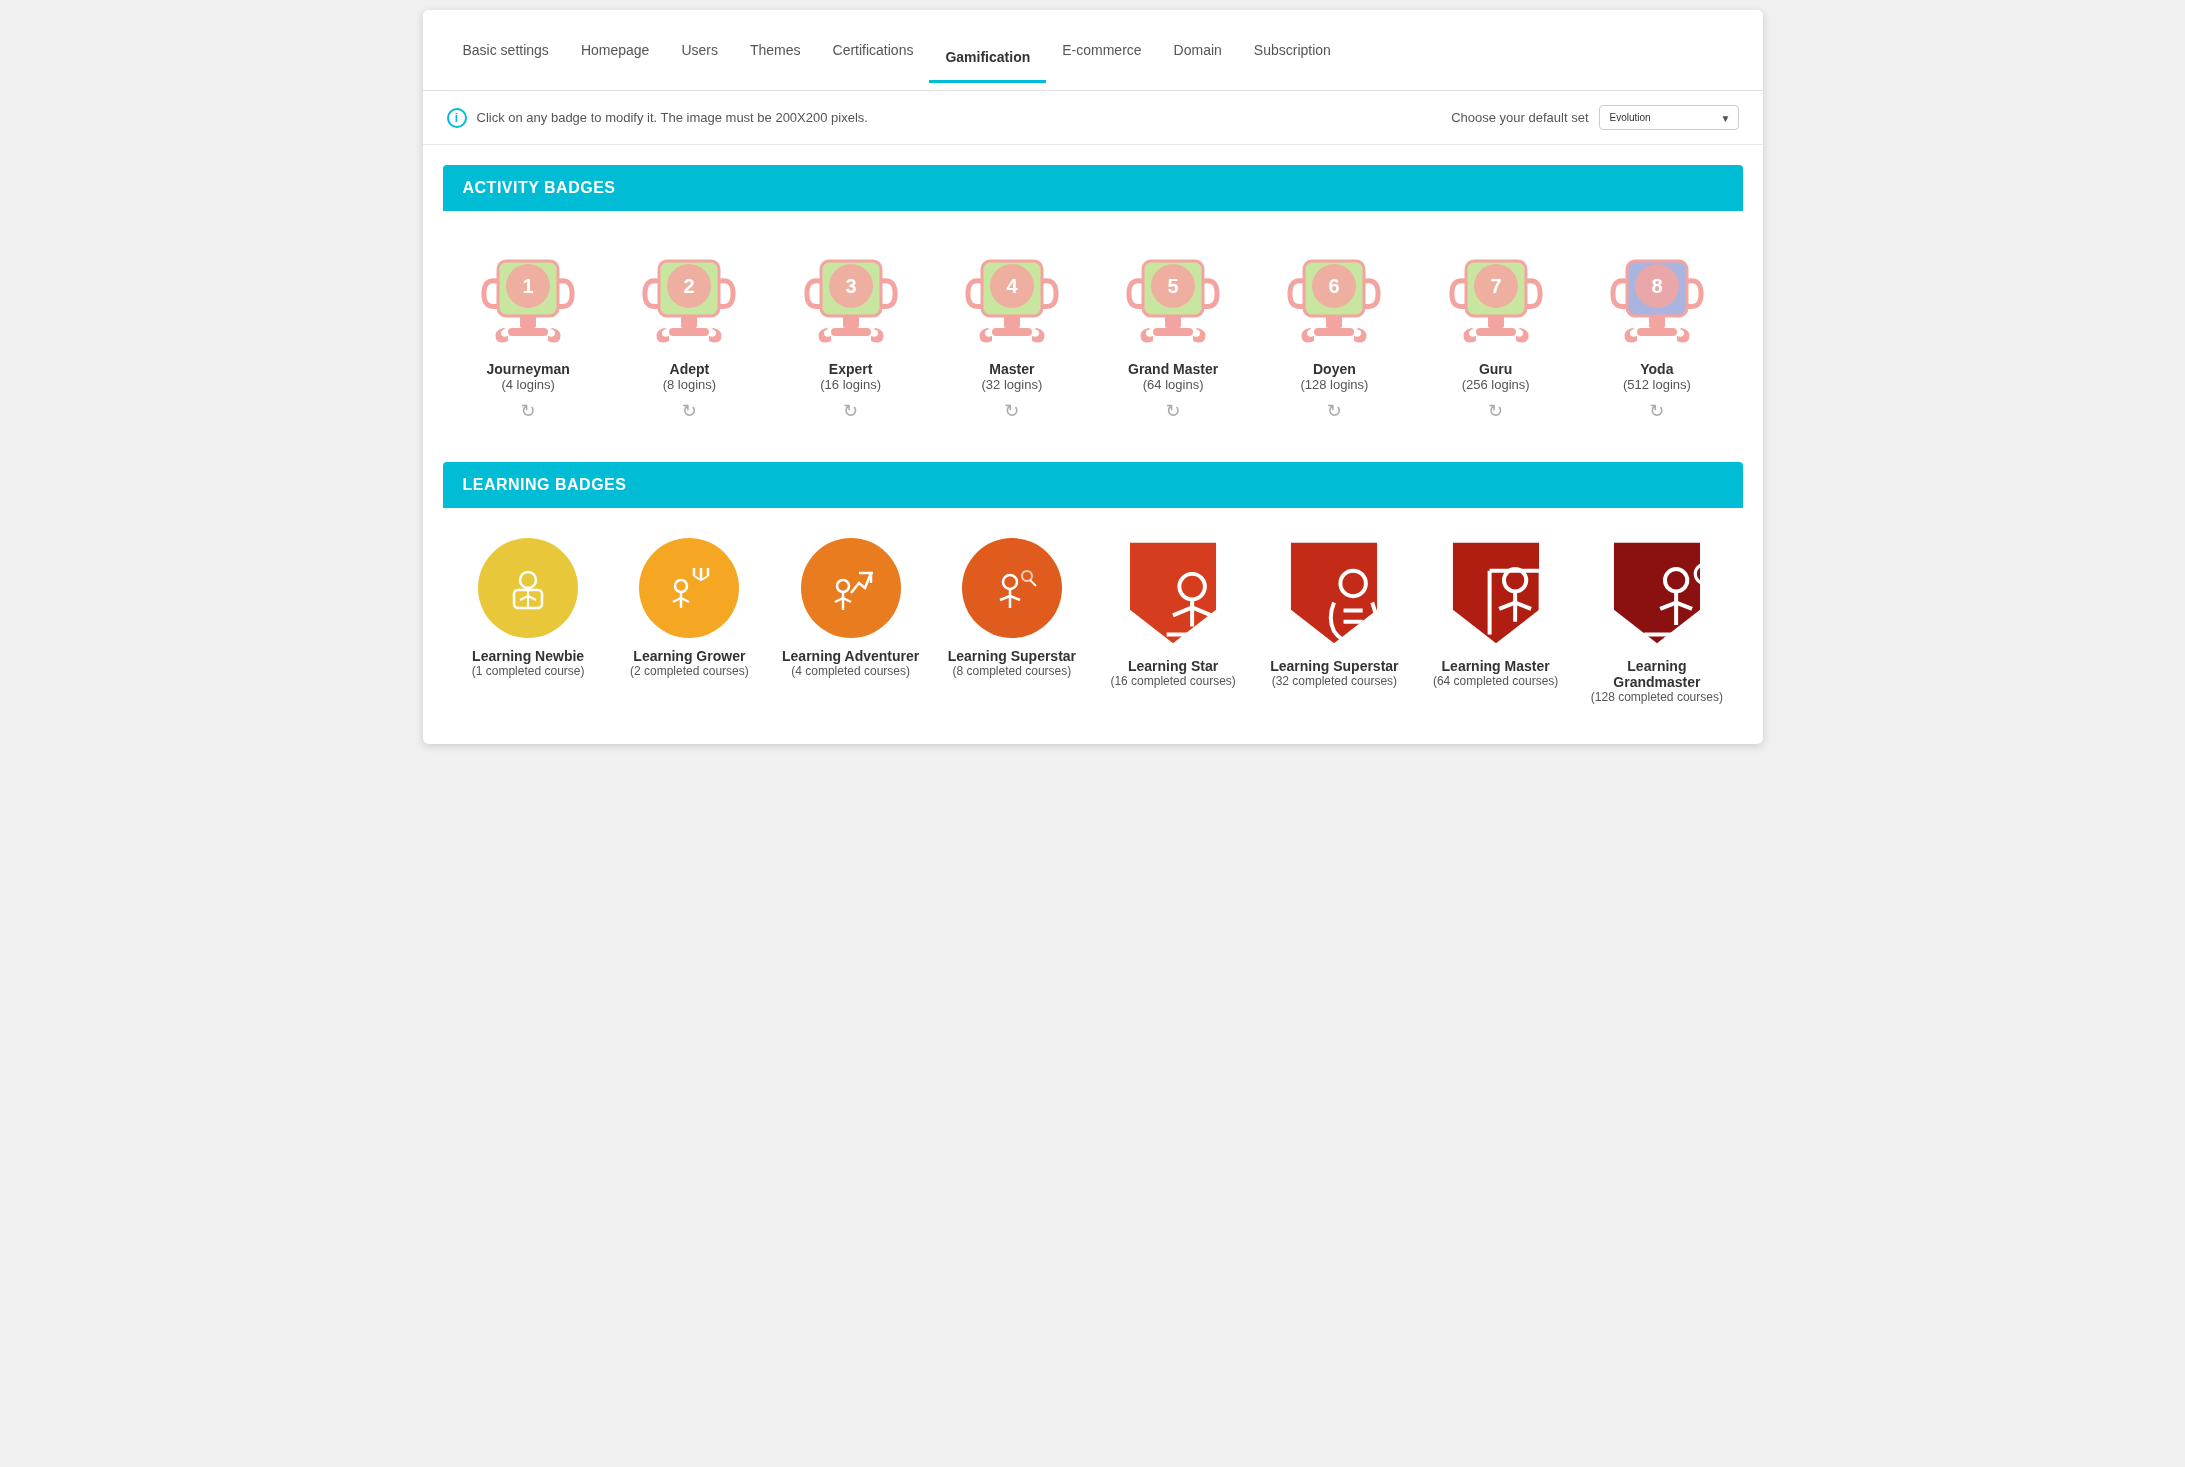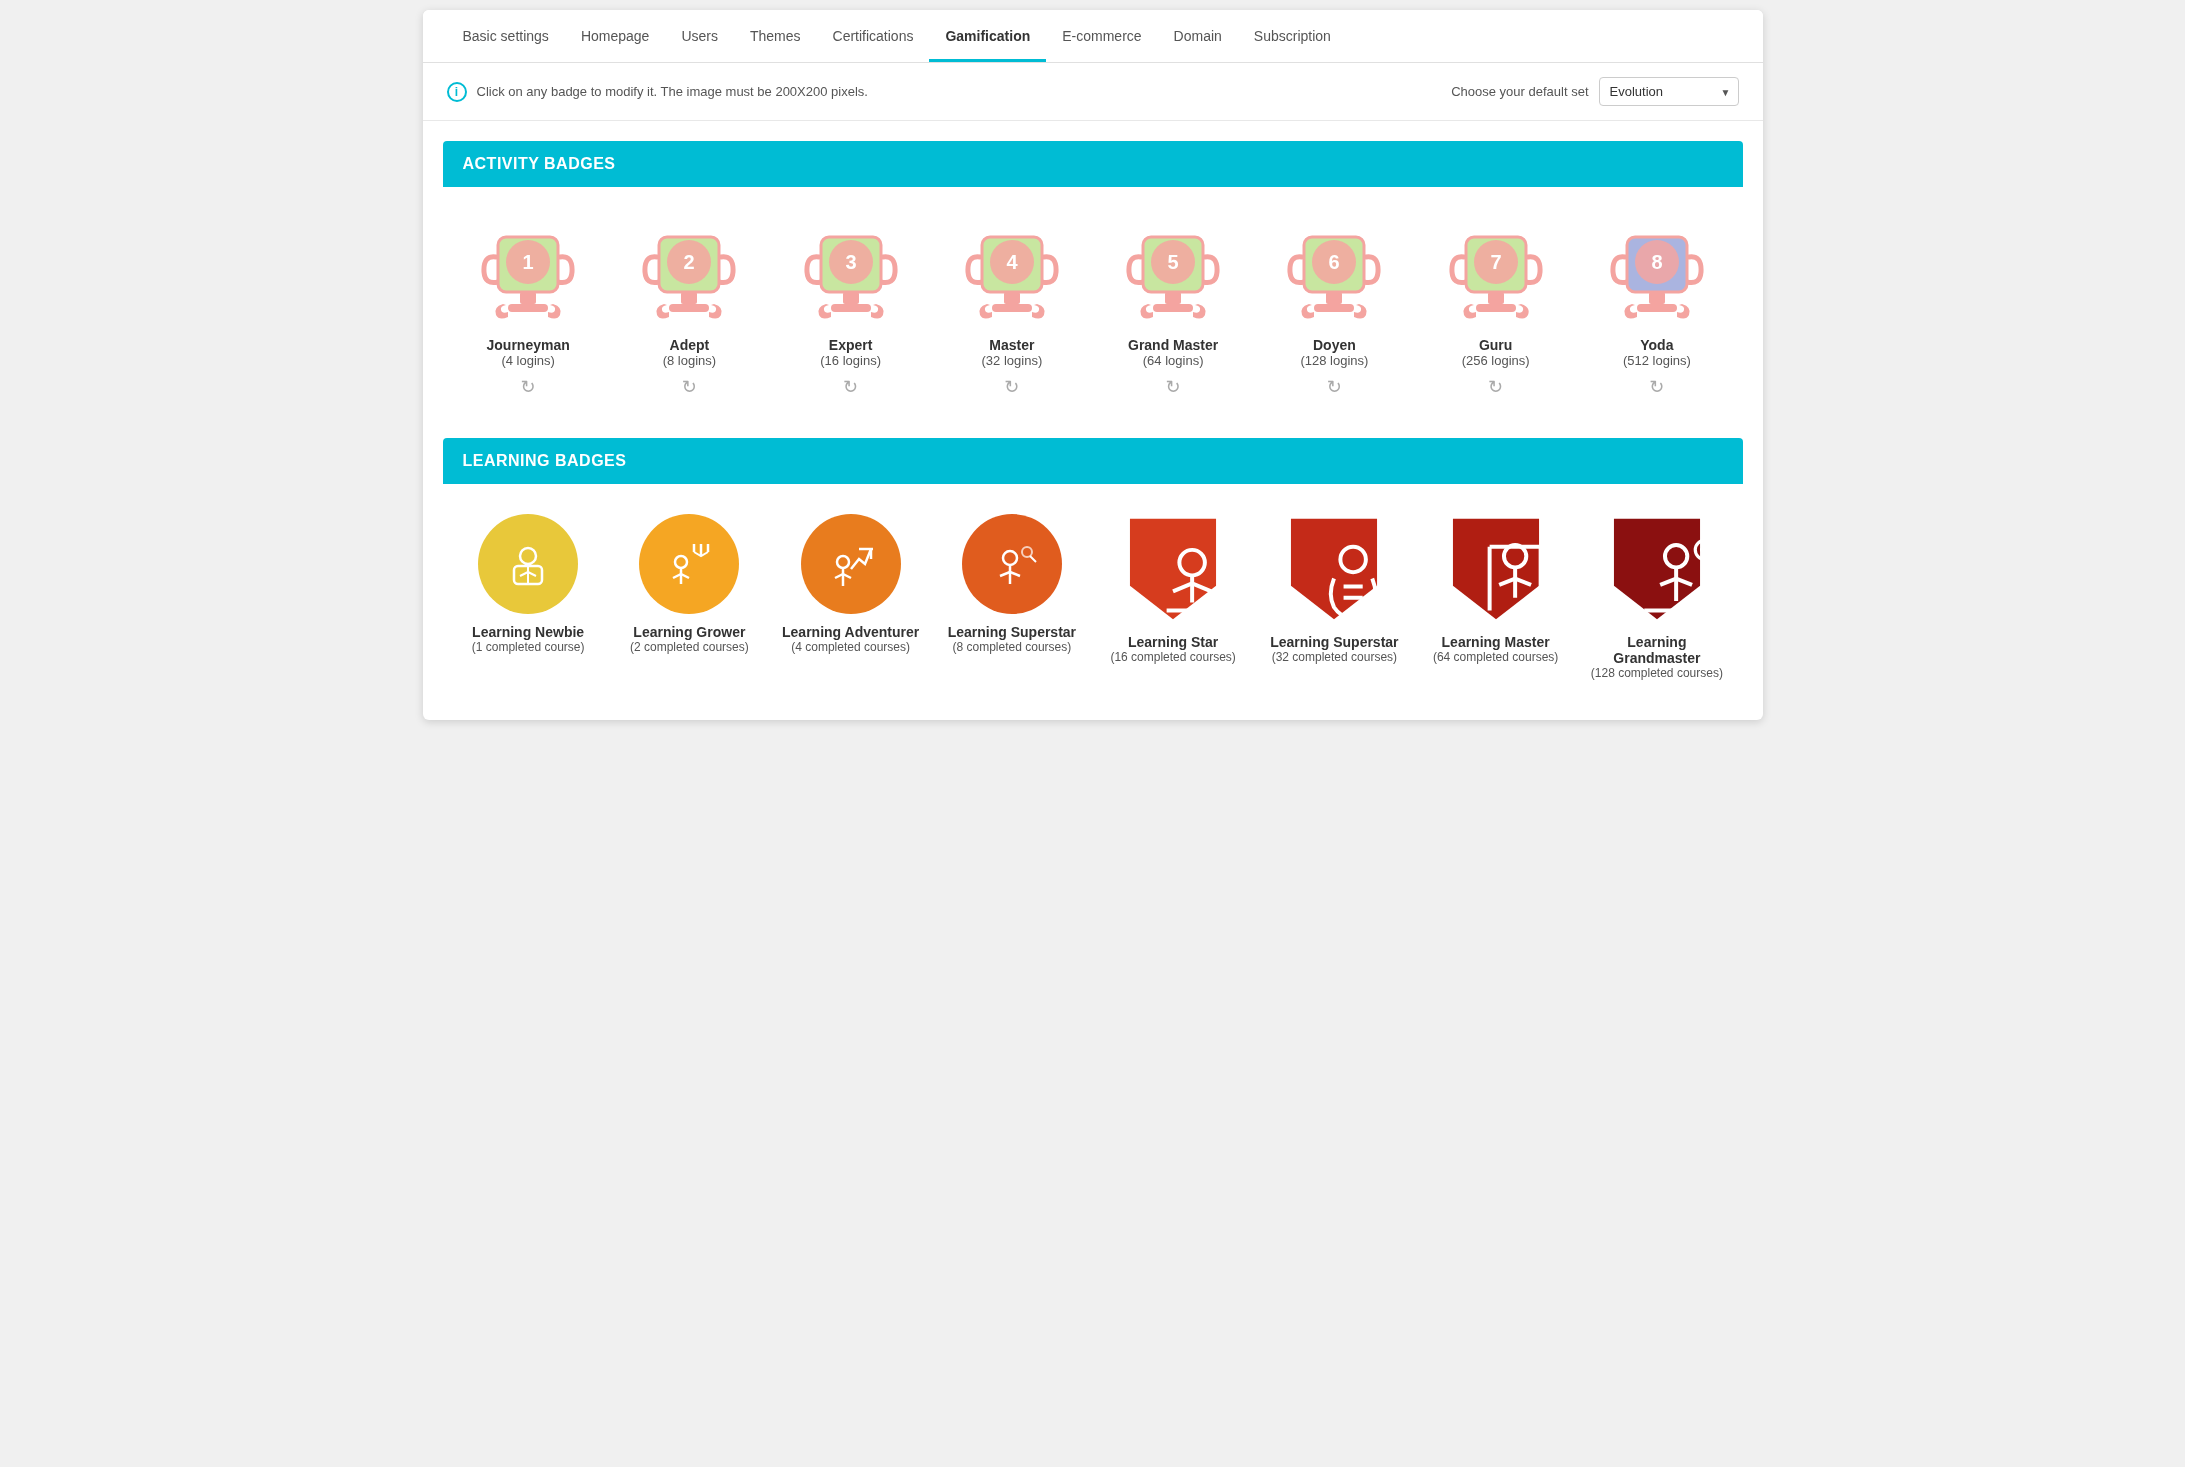--- a/index.html
+++ b/index.html
@@ -8,30 +8,30 @@
     .container { max-width: 1340px; margin: 10px auto; background: #fff; border-radius: 6px; overflow: hidden; box-shadow: 0 2px 8px rgba(0,0,0,0.15); }
 
     
     .header { background: #00bcd4; padding: 16px 24px; }
     .header-title { color: #fff; font-size: 22px; }
     .header-title span { font-weight: 400; }
     .header-title strong { font-weight: 700; }
 
     
     .nav { display: flex; align-items: center; padding: 0 24px; border-bottom: 1px solid #e0e0e0; background: #fff; }
-    .nav-item { padding: 18px 16px; cursor: pointer; color: #555; font-size: 14px; text-decoration: none; white-space: nowrap; }
+    .nav-item { padding: 32px 16px; cursor: pointer; color: #555; font-size: 14px; text-decoration: none; white-space: nowrap; }
     .nav-item.active { color: #333; font-weight: 700; border-bottom: 3px solid #00bcd4; padding-bottom: 15px; }
 
     
     .info-bar { display: flex; align-items: center; justify-content: space-between; padding: 14px 24px; background: #fff; border-bottom: 1px solid #e8e8e8; }
     .info-left { display: flex; align-items: center; gap: 10px; color: #555; font-size: 13px; }
     .info-icon { width: 20px; height: 20px; border: 2px solid #00bcd4; border-radius: 50%; display: flex; align-items: center; justify-content: center; color: #00bcd4; font-weight: 700; font-size: 12px; flex-shrink: 0; }
     .info-right { display: flex; align-items: center; gap: 10px; }
     .info-right label { color: #555; font-size: 13px; }
-    .select-box { border: 1px solid #ccc; border-radius: 4px; padding: 6px 30px 6px 10px; appearance: none; font-size: 13px; color: #333; background: #fff; cursor: pointer; min-width: 140px; }
+    .select-box { border: 1px solid #ccc; border-radius: 4px; padding: 6px 30px 6px 10px; appearance: none; font-size: 10px; color: #333; background: #fff; cursor: pointer; min-width: 140px; }
     .select-wrapper { position: relative; }
     .select-wrapper::after { content: '▼'; position: absolute; right: 8px; top: 50%; transform: translateY(-50%); font-size: 10px; color: #555; pointer-events: none; }
 
     
     .section { margin: 20px; }
     .section-header { background: #00bcd4; border-radius: 4px 4px 0 0; padding: 14px 20px; }
     .section-header h2 { color: #fff; font-size: 16px; font-weight: 700; letter-spacing: 0.5px; }
     .section-body { padding: 30px 10px 20px; display: flex; justify-content: space-around; flex-wrap: wrap; gap: 10px; }
 
     

